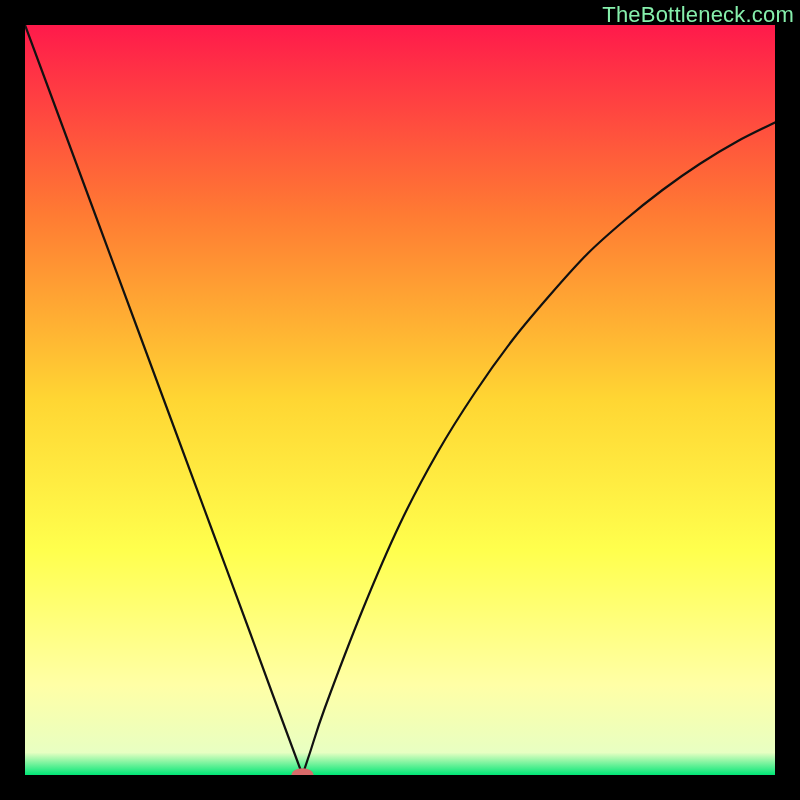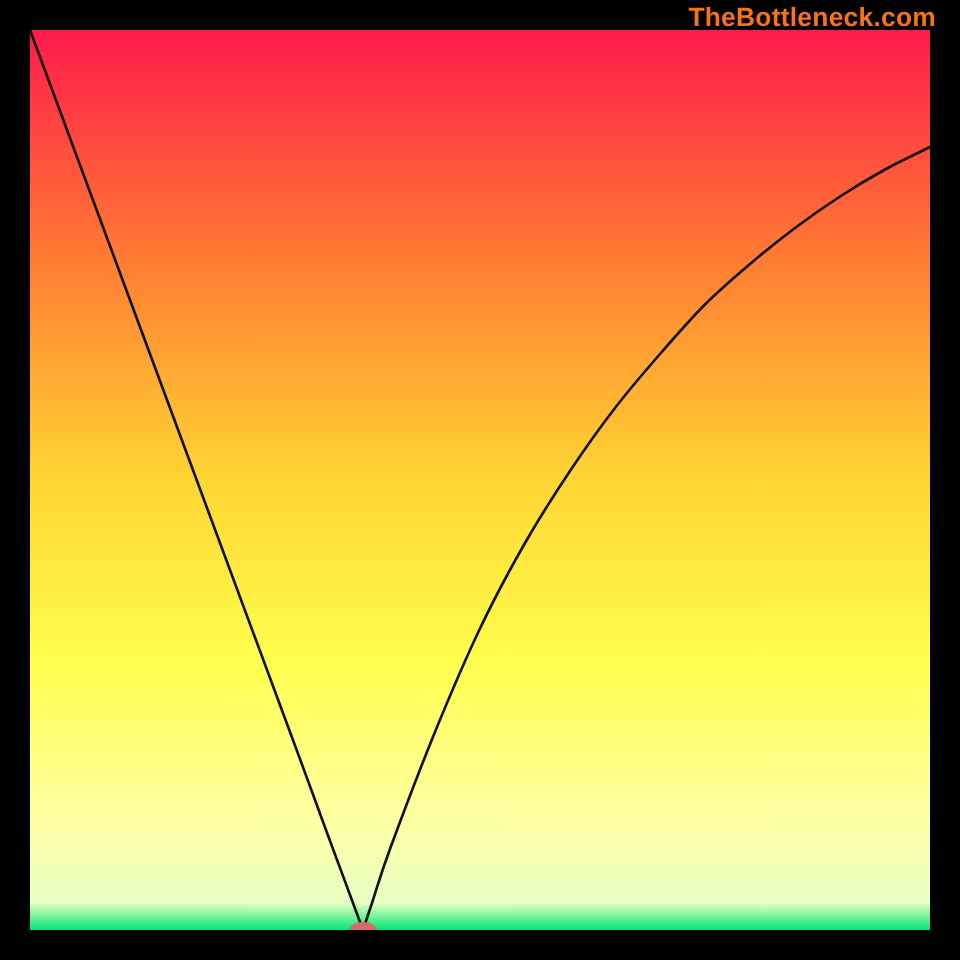--- a/index.html
+++ b/index.html
@@ -23,24 +23,24 @@
     position: absolute;
     left: 25px;
     top: 25px;
     width: 750px;
     height: 750px;
     overflow: hidden;
   }
   .watermark {
     position: absolute;
     top: 2px;
-    right: 20px;
-    color: #f97316;
+    right: 6px;
+    color: #86efac;
     font-size: 22px;
-    font-weight: 700;
+    font-weight: 400;
     letter-spacing: 0.2px;
     user-select: none;
   }
   .gradient-bg {
     position: absolute;
     inset: 0;
   }
 </style>
 </head>
 <body>

